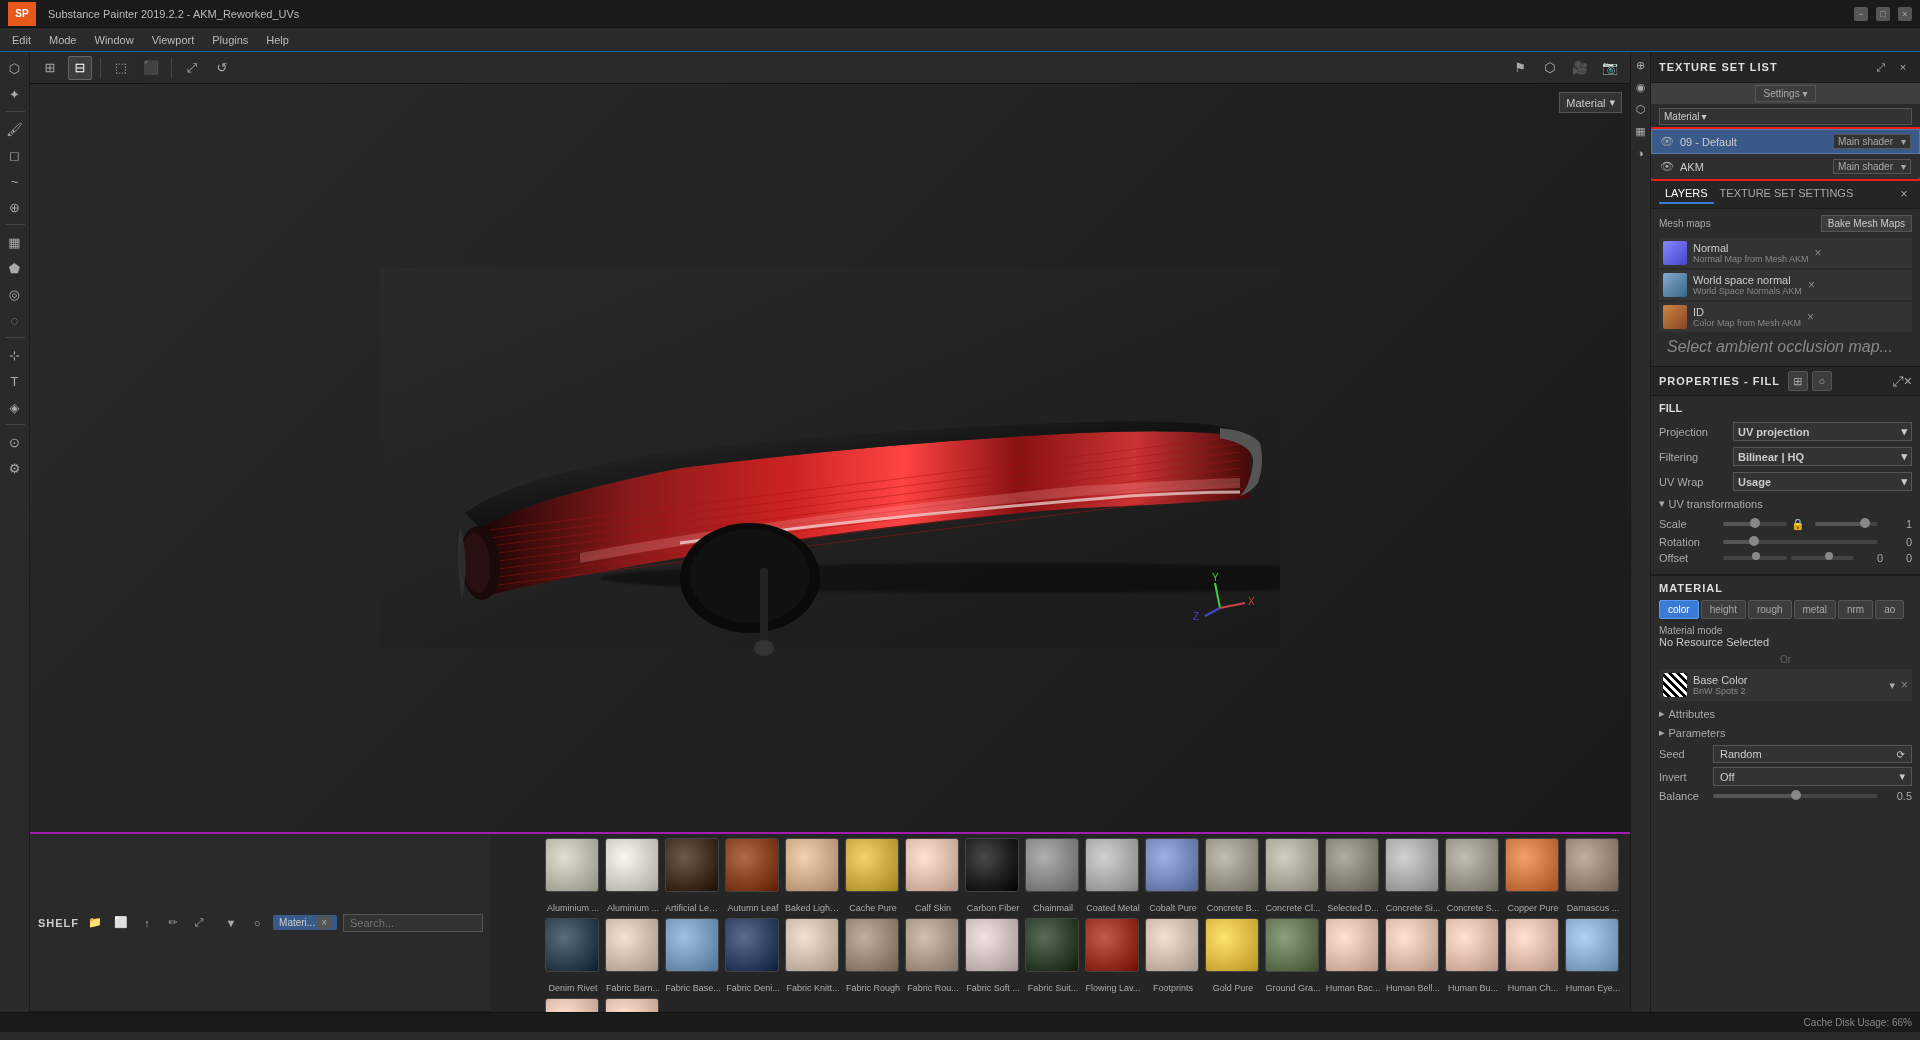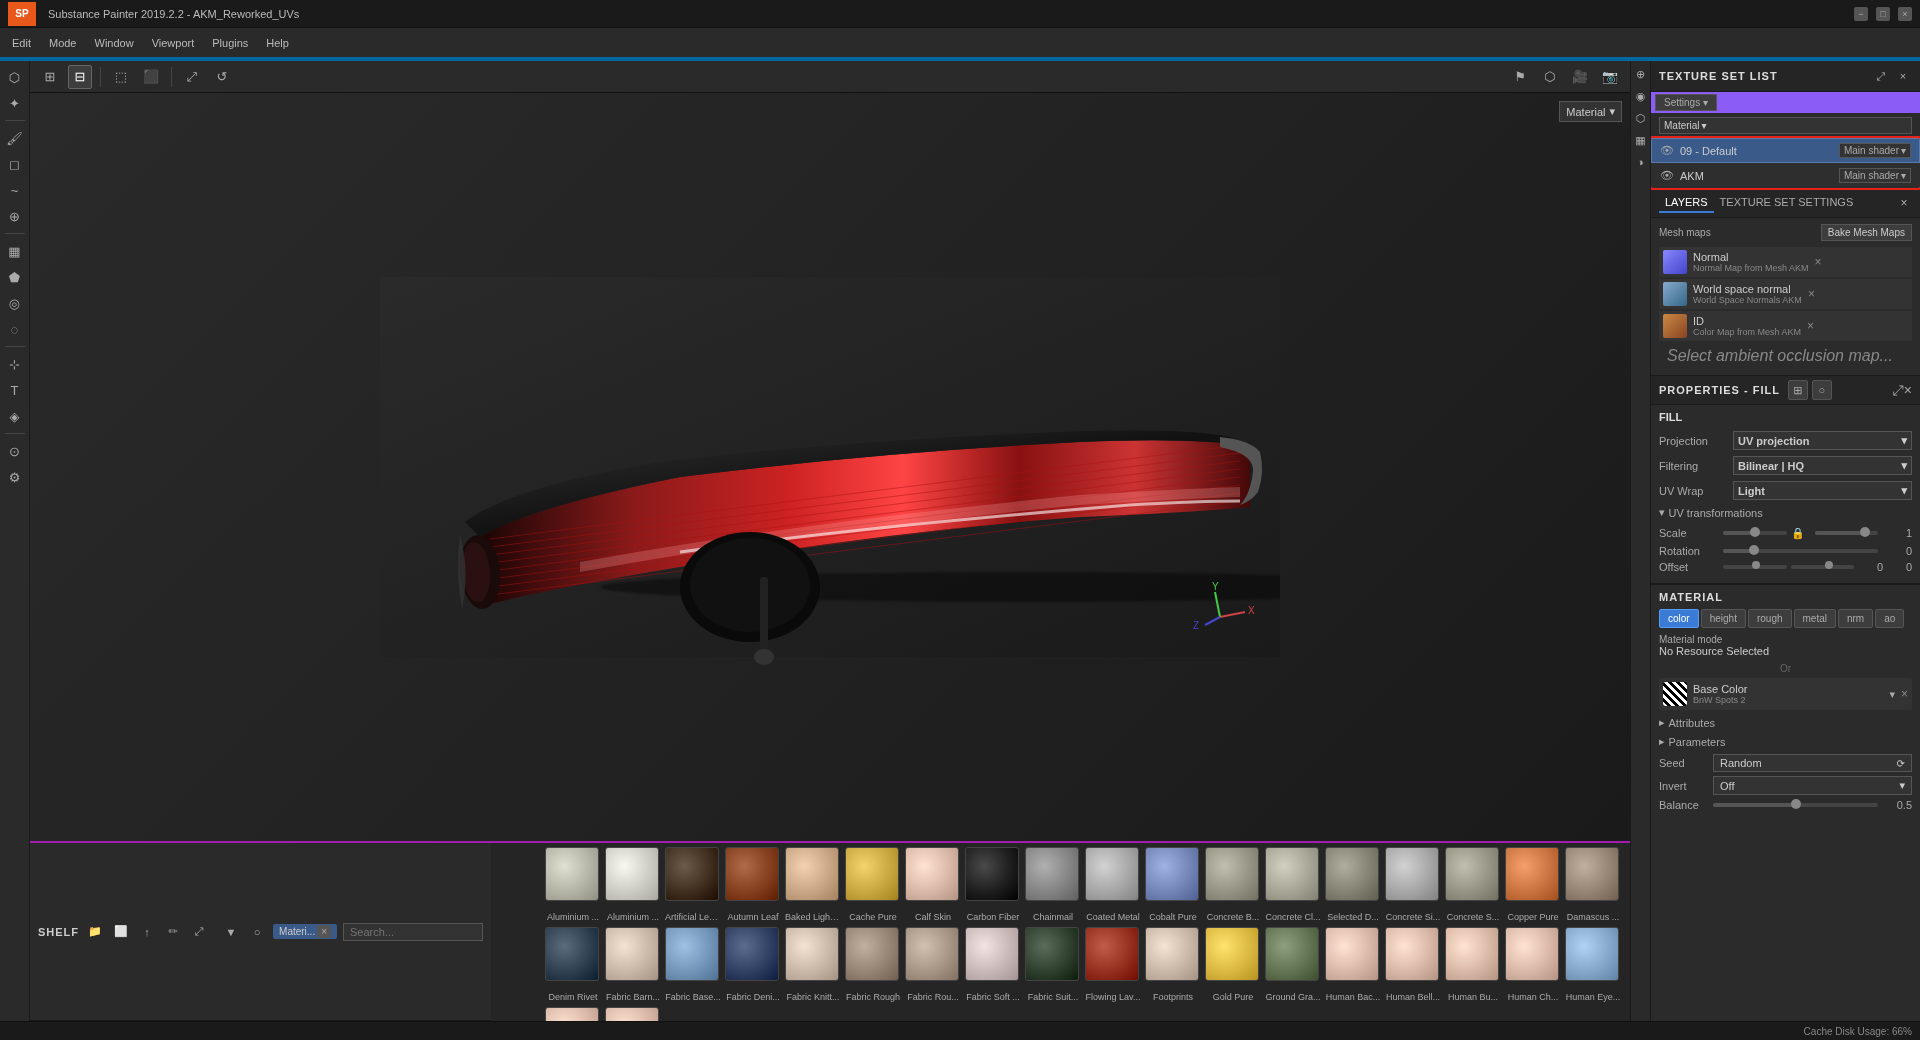--- a/index.html
+++ b/index.html
@@ -5,21 +5,21 @@
     * { box-sizing: border-box; margin: 0; padding: 0; }
     body { background: #2b2b2b; color: #ccc; font-family: 'Segoe UI', Arial, sans-serif; font-size: 11px; width: 1920px; height: 1040px; overflow: hidden; }
     
     
     #title-bar { background: #1a1a1a; height: 28px; display: flex; align-items: center; justify-content: space-between; padding: 0 8px; border-bottom: 1px solid #111; }
     #title-bar .title { color: #bbb; font-size: 11px; }
     #title-bar .win-controls { display: flex; gap: 8px; }
     #title-bar .win-btn { width: 14px; height: 14px; border-radius: 2px; background: #555; cursor: pointer; display: flex; align-items: center; justify-content: center; font-size: 9px; color: #aaa; border: none; }
 
     
-    #menu-bar { background: #2a2a2a; height: 33px; display: flex; align-items: center; padding: 0 4px; border-bottom: 4px solid #0369a1; gap: 2px; }
+    #menu-bar { background: #2a2a2a; height: 24px; display: flex; align-items: center; padding: 0 4px; border-bottom: 1px solid #0369a1; gap: 2px; }
     .menu-logo { width: 28px; height: 24px; background: #e8581a; display: flex; align-items: center; justify-content: center; color: white; font-weight: bold; font-size: 10px; margin-right: 4px; }
     .menu-item { padding: 2px 8px; color: #bbb; cursor: pointer; font-size: 11px; height: 24px; display: flex; align-items: center; }
 
     
     #main-layout { display: flex; height: calc(1040px - 52px - 28px); }
 
     
     #left-toolbar { width: 30px; background: #2a2a2a; border-right: 1px solid #1a1a1a; display: flex; flex-direction: column; align-items: center; padding: 4px 0; gap: 2px; overflow: hidden; }
     .tool-btn { width: 24px; height: 24px; background: transparent; border: none; color: #aaa; cursor: pointer; display: flex; align-items: center; justify-content: center; font-size: 13px; border-radius: 2px; }
     .tool-separator { width: 20px; height: 1px; background: #444; margin: 3px 0; }
@@ -75,21 +75,21 @@
     #texture-set-list { border-bottom: 1px solid #1a1a1a; }
     #tsl-header { display: flex; align-items: center; justify-content: space-between; padding: 6px 8px; background: #252525; border-bottom: 1px solid #1a1a1a; }
     .panel-title { color: #ddd; font-size: 11px; font-weight: bold; letter-spacing: 1px; }
     .tsl-controls { display: flex; gap: 4px; align-items: center; }
     .icon-btn-sm { width: 18px; height: 18px; background: transparent; border: none; color: #aaa; cursor: pointer; font-size: 11px; display: flex; align-items: center; justify-content: center; }
     #tsl-material-dropdown { background: #333; border: 1px solid #555; color: #ccc; padding: 2px 4px; font-size: 10px; display: flex; align-items: center; gap: 2px; cursor: pointer; margin: 4px 8px; }
     .tsl-row { display: flex; align-items: center; padding: 4px 8px; gap: 6px; background: #2e2e2e; border: 1px solid transparent; }
     .tsl-row.selected { background: #3a5a8a; border-color: #5a7aaa; }
     .tsl-eye { color: #aaa; font-size: 11px; cursor: pointer; }
     .tsl-name { flex: 1; color: #ccc; font-size: 11px; }
-    .tsl-shader { background: #333; border: 1px solid #555; color: #aaa; padding: 1px 4px; font-size: 10px; display: flex; align-items: center; gap: 2px; cursor: pointer; }
+    .tsl-shader { background: #333; border: 1px solid #555; color: #aaa; padding: 1px 4px; font-size: 10px; display: flex; align-items: center; gap: 8px; cursor: pointer; }
 
     
     #layers-panel { border-bottom: 1px solid #1a1a1a; }
     #layers-header { display: flex; align-items: center; padding: 4px 8px; background: #252525; border-bottom: 1px solid #1a1a1a; }
     .tab-btn { padding: 3px 6px; color: #aaa; font-size: 11px; cursor: pointer; background: transparent; border: none; border-bottom: 2px solid transparent; }
     .tab-btn.active { color: #fff; border-bottom-color: #3a7bd5; }
     .close-panel-btn { width: 16px; height: 16px; background: transparent; border: none; color: #aaa; cursor: pointer; font-size: 12px; margin-left: auto; }
     
     #mesh-maps-section { padding: 6px 8px; }
     .section-label { color: #aaa; font-size: 10px; margin-bottom: 6px; display: flex; justify-content: space-between; align-items: center; }
@@ -523,21 +523,21 @@
 
     <div id="texture-set-list">
       <div id="tsl-header">
         <span class="panel-title">TEXTURE SET LIST</span>
         <div class="tsl-controls">
           <button class="icon-btn-sm">⤢</button>
           <button class="icon-btn-sm">×</button>
         </div>
       </div>
 
-      <div style="display:flex;justify-content:flex-start;padding:2px 4px;background:#8b5cf6;">
+      <div style="display:flex;justify-content:center;padding:2px 4px;background:#404040;">
         <button style="background:#3d3d3d;border:1px solid #555;color:#aaa;padding:2px 8px;font-size:10px;cursor:pointer;">Settings ▾</button>
       </div>
 
       <div id="tsl-material-dropdown">
         <span>Material</span>
         <span>▾</span>
       </div>
 
       <div style="position:relative;">
         <div class="tsl-row selected">
@@ -633,21 +633,21 @@
           <span class="prop-label">Filtering</span>
           <div class="prop-select">
             <span>Bilinear | HQ</span>
             <span>▾</span>
           </div>
         </div>
 
         <div class="prop-row">
           <span class="prop-label">UV Wrap</span>
           <div class="prop-select">
-            <span>Light</span>
+            <span>Usage</span>
             <span>▾</span>
           </div>
         </div>
 
         <div class="uv-section">
           <div class="uv-title">
             <span>▾</span>
             <span>UV transformations</span>
           </div>
 

